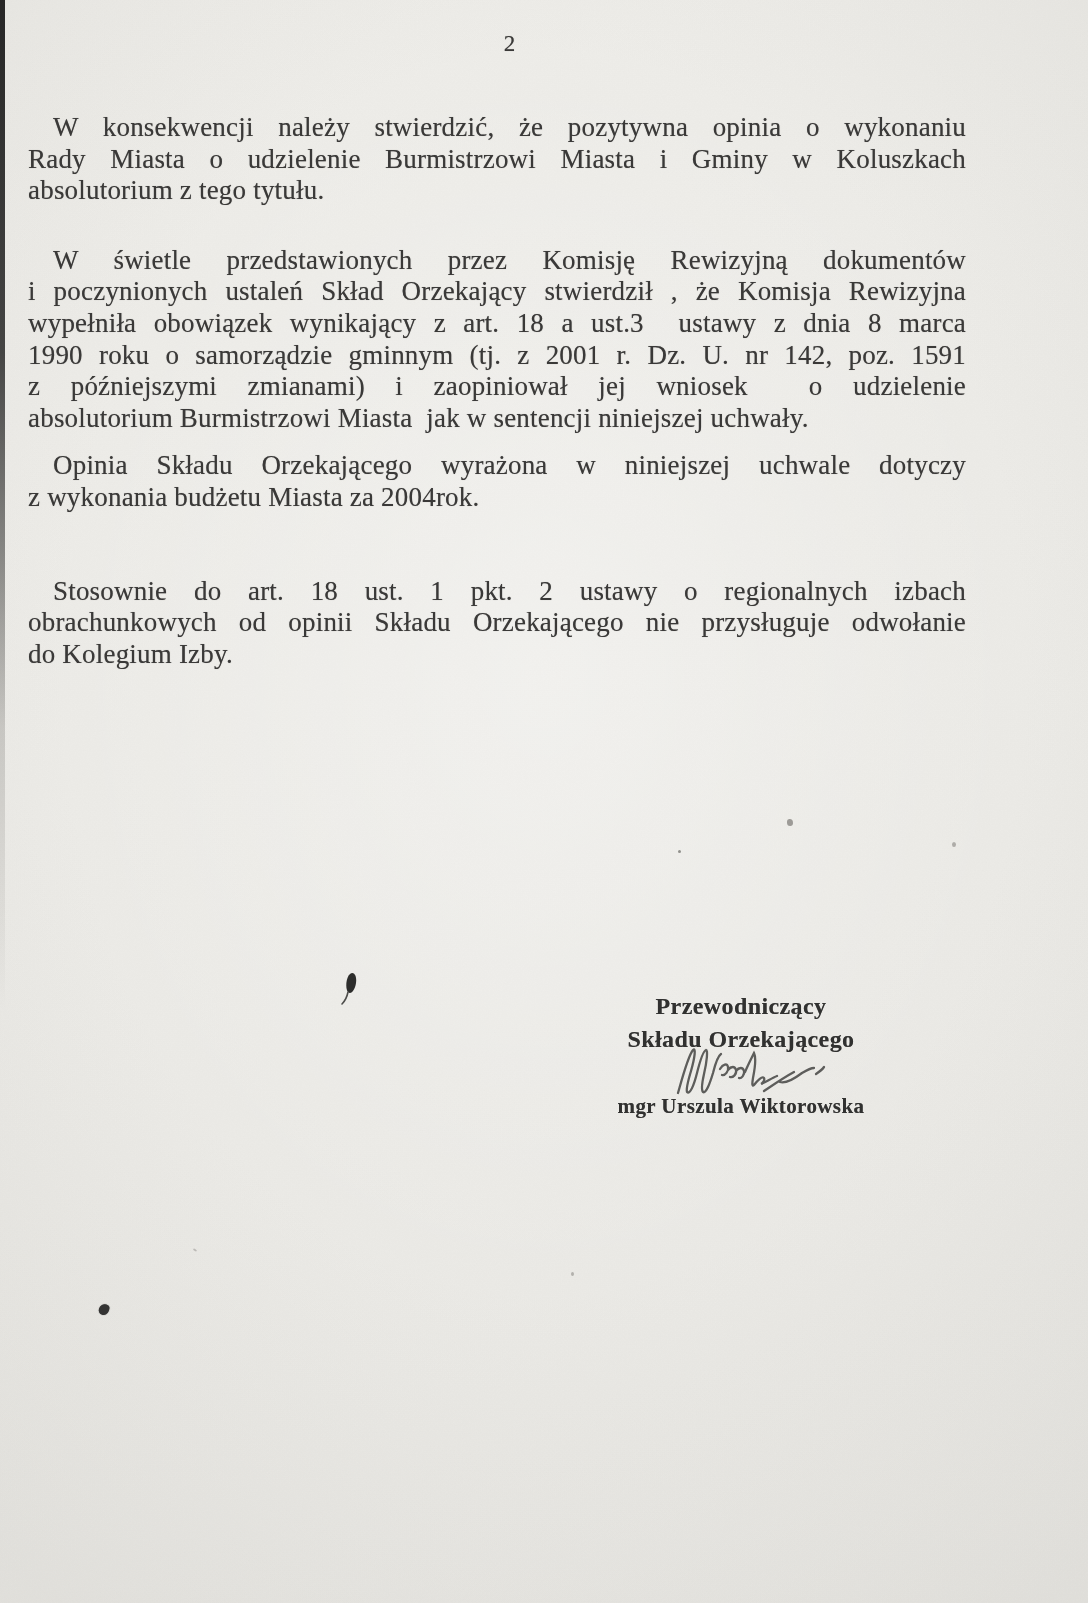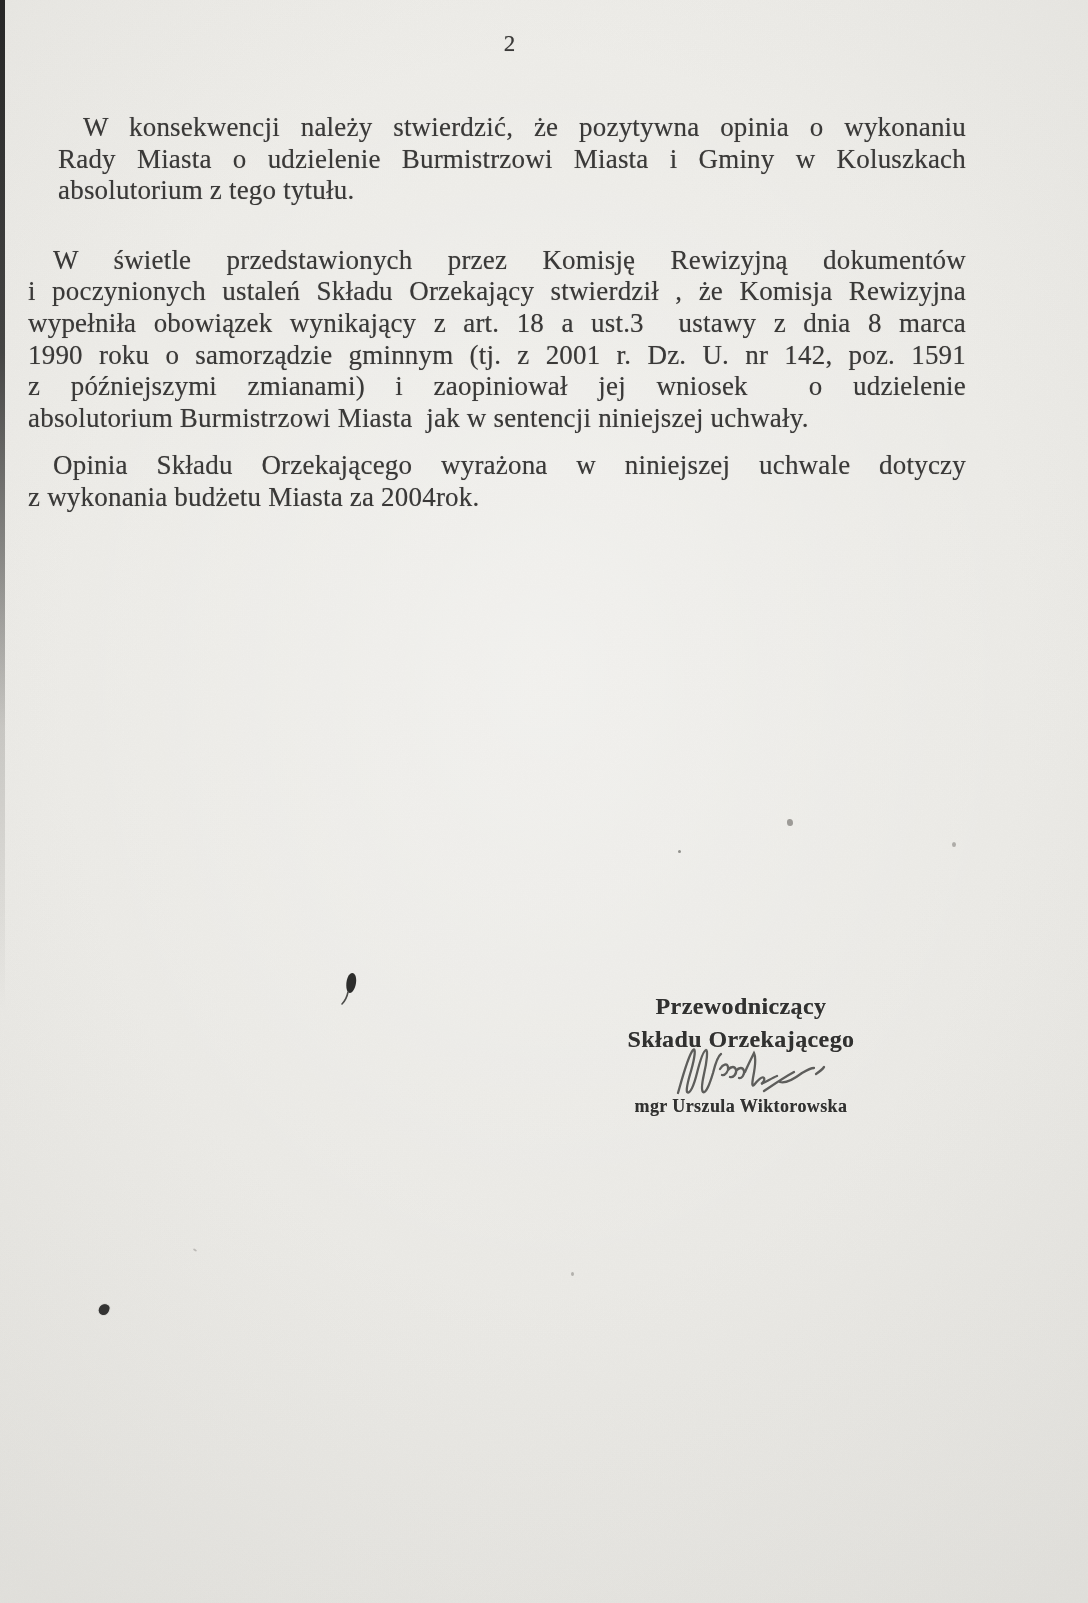--- a/index.html
+++ b/index.html
@@ -37,33 +37,33 @@
   }
 
   .content {
     position: absolute; left: 28px; top: 112px; width: 938px;
     font-size: 27px; line-height: 31.6px; letter-spacing: 0.2px;
     text-shadow: 0 0 0.7px rgba(58,57,56,0.5);
   }
   .line  { text-align: justify; text-align-last: justify; }
   .line.first { text-indent: 25px; }
   .line.last  { text-align-last: left; }
-  .para.p1 { margin-bottom: 38px; margin-left: 30px; }
+  .para.p1 { margin-bottom: 38px; }
   .para.p2 { margin-bottom: 16px; }
   .para.p3 { margin-bottom: 62px; }
 
   .sig-block {
     position: absolute; left: 571px; top: 990px; width: 340px;
     text-align: center;
     font-weight: bold; 
     font-size: 24px; line-height: 33px; letter-spacing: 0.4px;
     color: #313130;
     text-shadow: 0 0 0.6px rgba(49,49,48,0.5);
   }
-  .sig-name { font-size: 18px; margin-top: 34px; position: relative; z-index: 1; }
+  .sig-name { font-size: 21px; margin-top: 34px; position: relative; z-index: 1; }
   .autograph { position: absolute; left: 104px; top: 56px; z-index: 2; }
 
   .ink-mark { position: absolute; left: 338px; top: 970px; }
 
   .ink-dot {
     position: absolute; left: 99px; top: 1304px; width: 10px; height: 11px;
     background: #343433; border-radius: 60% 40% 55% 45%;
     transform: rotate(18deg);
     box-shadow: 0 0 1px rgba(52,52,51,0.8);
   }
@@ -95,32 +95,37 @@
   <div class="content">
 
     <div class="para p1">
       <div class="line first">W konsekwencji należy stwierdzić, że pozytywna opinia o wykonaniu</div>
       <div class="line">Rady Miasta o udzielenie Burmistrzowi Miasta i Gminy w Koluszkach</div>
       <div class="line last">absolutorium z tego tytułu.</div>
     </div>
 
     <div class="para p2">
       <div class="line first">W świetle przedstawionych przez Komisję Rewizyjną dokumentów</div>
-      <div class="line">i poczynionych ustaleń Składu Orzekający stwierdził , że Komisja Rewizyjna</div>
+      <div class="line">i poczynionych ustaleń Skład Orzekający stwierdził , że Komisja Rewizyjna</div>
       <div class="line">wypełniła obowiązek wynikający z art. 18 a ust.3&nbsp; ustawy z dnia 8 marca</div>
       <div class="line">1990 roku o samorządzie gminnym (tj. z 2001 r. Dz. U. nr 142, poz. 1591</div>
       <div class="line">z późniejszymi zmianami) i zaopiniował jej wniosek&nbsp; o udzielenie</div>
       <div class="line last">absolutorium Burmistrzowi Miasta&nbsp; jak w sentencji niniejszej uchwały.</div>
     </div>
 
     <div class="para p3">
       <div class="line first">Opinia Składu Orzekającego wyrażona w niniejszej uchwale dotyczy</div>
       <div class="line last">z wykonania budżetu Miasta za 2004rok.</div>
     </div>
 
+    <div class="para p4">
+      <div class="line first">Stosownie do art. 18 ust. 1 pkt. 2 ustawy o regionalnych izbach</div>
+      <div class="line">obrachunkowych od opinii Składu Orzekającego nie przysługuje odwołanie</div>
+      <div class="line last">do Kolegium Izby.</div>
+    </div>
 
   </div>
 
   <div class="ink-mark">
     <svg width="24" height="36" viewBox="0 0 24 36">
       <path d="M12,4 C16,1 19,6 18,13 C17,20 13,25 10,22 C7,19 8,7 12,4 Z" fill="#2d2d2c"></path>
       <path d="M10,22 C9,27 7,31 4,34" stroke="#4d4d4b" stroke-width="1.6" fill="none" stroke-linecap="round"></path>
     </svg>
   </div>
 

